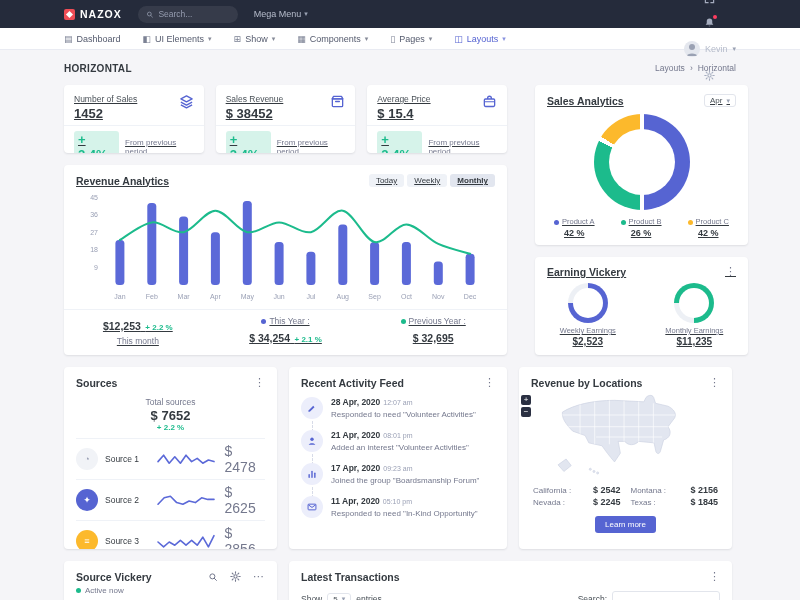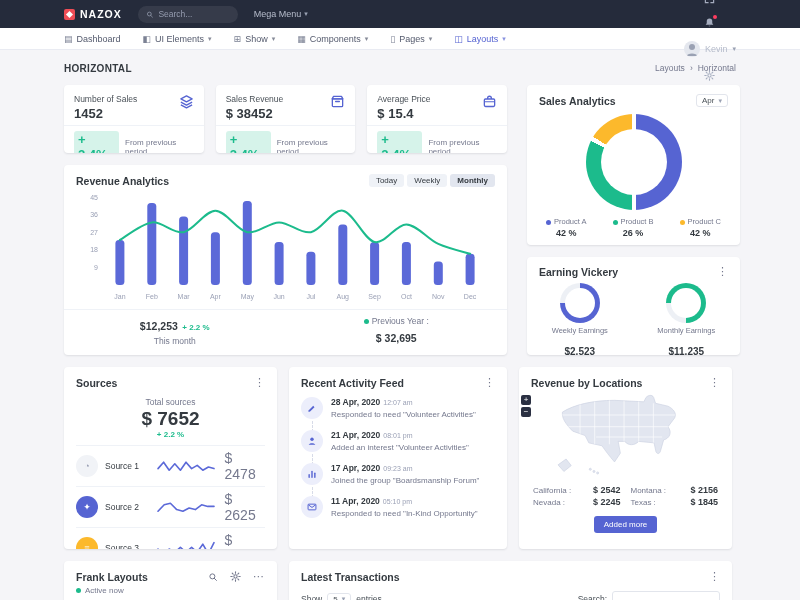--- a/index.html
+++ b/index.html
@@ -37,21 +37,21 @@
   .pagehead { display:flex; justify-content:space-between; align-items:center; height:16px; margin-bottom:9px; }
   .pagetitle { font-size:10px; font-weight:700; letter-spacing:.3px; }
   .crumb { font-size:8.5px; color:#74788d; display:flex; gap:5px; align-items:center; }
 
   .card { background:#fff; border-radius:4px; box-shadow:0 1px 2px rgba(56,65,74,.12); overflow:hidden; }
   .card-pad { padding:10px 12px; }
   .card-title { font-size:10.5px; font-weight:700; }
   .kebab { color:#74788d; font-size:11px; cursor:pointer; line-height:1; }
   .muted { color:#74788d; }
 
-  .grid-top { display:grid; grid-template-columns:443px 213px; gap:20px; }
+  .grid-top { display:grid; grid-template-columns:443px 213px; gap:28px;text-decoration:underline; }
   .colstack { display:flex; flex-direction:column; gap:12px; }
   .stats { display:grid; grid-template-columns:1fr 1fr 1fr; gap:12px; height:68px; }
   .statcard .top { display:flex; justify-content:space-between; padding:9px 10px 4px; }
   .stat-title { font-size:8.5px; color:#495057; }
   .stat-value { font-size:13px; font-weight:700; margin-top:2px; }
   .stat-foot { border-top:1px solid #eff2f7; padding:5px 10px; display:flex; align-items:center; gap:6px; font-size:8px; }
   .badge-s { background:rgba(28,187,140,.18); color:#1cbb8c; border-radius:3px; padding:1px 4px; font-size:13px; font-weight:700; }
 
   .rev-card { height:190px; }
   .rev-head { display:flex; justify-content:space-between; align-items:center; padding:9px 12px 2px; }
@@ -77,28 +77,28 @@
   .leg-name { font-size:7.5px; color:#74788d; }
   .leg-pct { font-size:9px; font-weight:700; margin-top:2px; }
 
   .earn-card { height:98px; }
   .earn-head { display:flex; justify-content:space-between; padding:9px 12px 0; }
   .earn-body { display:flex; justify-content:space-around; margin-top:5px; }
   .earn-item { text-align:center; }
   .ring { width:40px; height:40px; border-radius:50%; margin:0 auto; position:relative; }
   .ring::after { content:""; position:absolute; inset:5px; background:#fff; border-radius:50%; }
   .earn-lab { font-size:7.5px; color:#74788d; margin-top:3px; }
-  .earn-val { font-size:10px; font-weight:700; margin-top:11px; }
+  .earn-val { font-size:10px; font-weight:700; margin-top:1px; }
 
   .grid-mid { display:grid; grid-template-columns:213px 218px 213px; gap:12px; margin-top:12px; }
   .grid-mid .card { height:182px; }
 
   .src-total { text-align:center; margin-top:2px; }
   .src-total .t1 { font-size:8.5px; color:#74788d; }
-  .src-total .t2 { font-size:19px; font-weight:700; margin-top:1px; }
+  .src-total .t2 { font-size:13px; font-weight:700; margin-top:1px; }
   .src-row { display:flex; align-items:center; gap:7px; border-top:1px solid #eff2f7; padding:4px 0; }
   .src-ic { width:22px; height:22px; border-radius:50%; flex:none; display:flex; align-items:center; justify-content:center; font-size:9px; color:#fff; }
   .src-name { font-size:8.5px; width:44px; }
   .src-amt { font-size:14px; color:#74788d; margin-left:auto; }
   .btn-primary { background:#5664d2; color:#fff; border:none; border-radius:3px; font-size:8px; padding:4px 10px; cursor:pointer; font-family:inherit; }
   .center { text-align:center; }
 
   .feed-item { display:flex; gap:8px; position:relative; padding-bottom:11px; }
   .feed-item:not(:last-child)::before { content:""; position:absolute; left:11px; top:24px; bottom:-2px; border-left:1px dashed #d7dbe8; }
   .feed-ic { width:22px; height:22px; border-radius:50%; background:#eceefb; flex:none; display:flex; align-items:center; justify-content:center; z-index:1; }
@@ -346,20 +346,24 @@
             <text class="tick" x="392.1" y="110" text-anchor="middle">Dec</text>
             <path d="M41.9,51.0C47.2,48.1,63.1,34.7,73.8,33.4C84.4,32.1,95.0,45.2,105.6,43.2C116.2,41.2,126.8,21.7,137.4,21.7C148.0,21.7,158.6,41.2,169.3,43.2C179.9,45.2,190.5,33.4,201.1,33.4C211.7,33.4,222.3,45.2,232.9,43.2C243.5,41.2,254.1,20.1,264.8,21.7C275.4,23.3,286.0,50.7,296.6,53.0C307.2,55.3,317.8,35.1,328.4,35.4C339.0,35.7,349.6,50.0,360.3,54.9C370.9,59.8,386.8,63.1,392.1,64.7" fill="none" stroke="#1cbb8c" stroke-width="2" stroke-linecap="round"></path>
           </svg>
         <div class="rev-foot">
           <div class="rev-col">
             <span class="rev-strong">$12,253</span>
             <span class="delta">+ 2.2 %</span>
             <div class="rev-lab">This month</div>
           </div>
           <div class="rev-col">
+            <div class="rev-lab" style="margin-top:0"><span class="dot" style="background:#5664d2"></span><span>This Year :</span></div>
+            <div style="margin-top:2px"><span class="rev-strong">$ 34,254</span> <span class="delta">+ 2.1 %</span></div>
+          </div>
+          <div class="rev-col">
             <div class="rev-lab" style="margin-top:0"><span class="dot" style="background:#1cbb8c"></span><span>Previous Year :</span></div>
             <div style="margin-top:2px"><span class="rev-strong">$ 32,695</span></div>
           </div>
         </div>
       </section>
     </div>
 
     <div class="colstack">
 
       <section class="card sales-card">
@@ -564,31 +568,31 @@
           <div class="loc-row">
             <span class="loc-name">Nevada :</span>
             <span class="loc-val">$ 2245</span>
           </div>
           <div class="loc-row">
             <span class="loc-name">Texas :</span>
             <span class="loc-val">$ 1845</span>
           </div>
         </div>
       <div class="center" style="margin-top:6px">
-        <button class="btn-primary">Added more</button>
+        <button class="btn-primary">Learn more</button>
       </div>
     </section>
   </div>
 
   <div class="grid-bot">
 
     <section class="card">
       <div class="chat-head">
         <div>
-          <div class="card-title">Frank Layouts</div>
+          <div class="card-title">Source Vickery</div>
           <div class="chat-status">
               <span class="gdot"></span>
               <span>Active now</span>
             </div>
         </div>
         <div class="chat-tools">
           <svg width="10" height="10" viewBox="0 0 16 16">
               <circle cx="7" cy="7" r="4" fill="none" stroke="#74788d" stroke-width="1.6"></circle>
               <line x1="10" y1="10" x2="13.5" y2="13.5" stroke="#74788d" stroke-width="1.6" stroke-linecap="round"></line>
             </svg>

